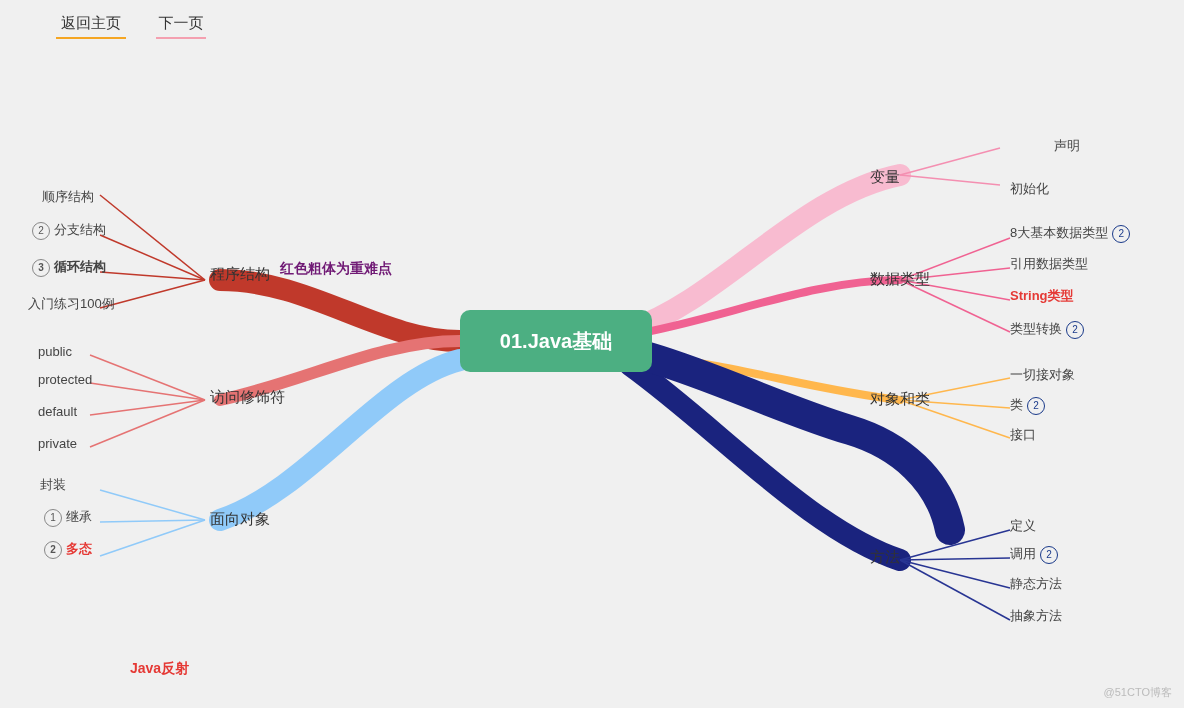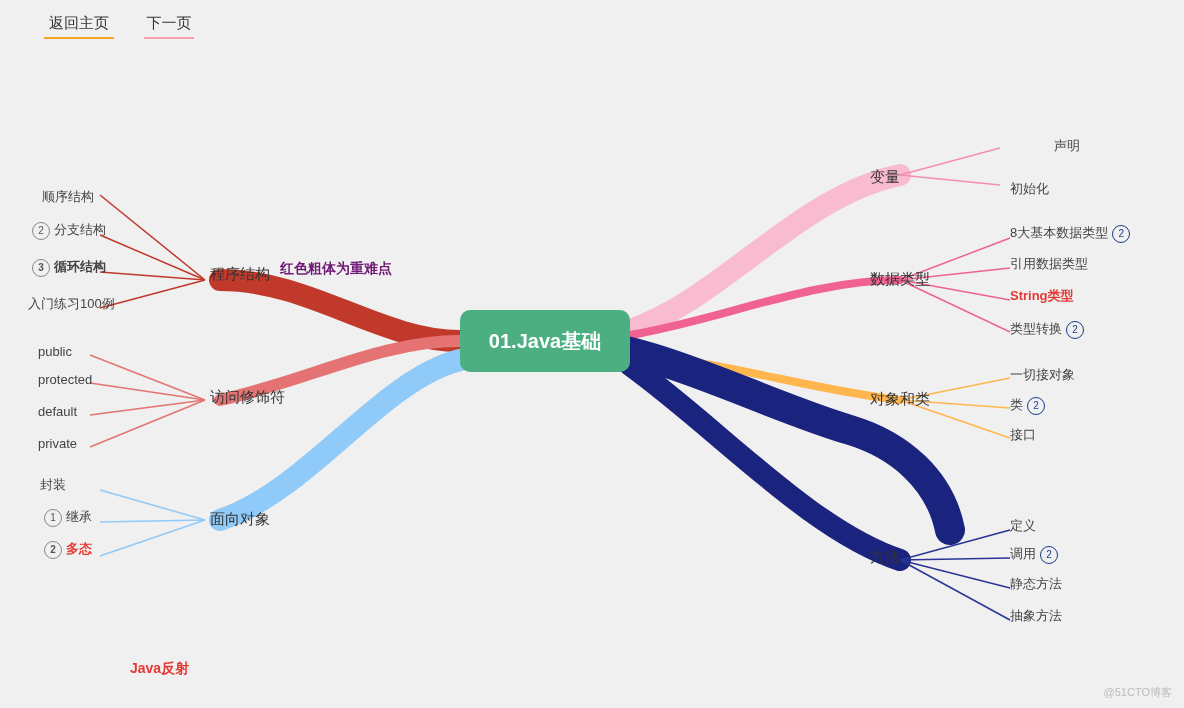--- a/index.html
+++ b/index.html
@@ -9,21 +9,21 @@
       background: #f0f0f0;
       font-family: 'PingFang SC', 'Microsoft YaHei', sans-serif;
       overflow: hidden;
       position: relative;
     }
 
     
     .top-nav {
       position: absolute;
       top: 14px;
-      left: 44px;
+      left: 56px;
       display: flex;
       gap: 30px;
       align-items: flex-start;
     }
     .nav-item {
       display: flex;
       flex-direction: column;
       align-items: center;
       gap: 4px;
       cursor: pointer;
@@ -50,21 +50,21 @@
       left: 0;
       width: 1184px;
       height: 708px;
     }
 
     
     .center-node {
       position: absolute;
       left: 460px;
       top: 310px;
-      width: 170px;
+      width: 192px;
       height: 62px;
       background: #4caf82;
       border-radius: 10px;
       display: flex;
       align-items: center;
       justify-content: center;
       color: white;
       font-size: 20px;
       font-weight: bold;
       z-index: 10;

